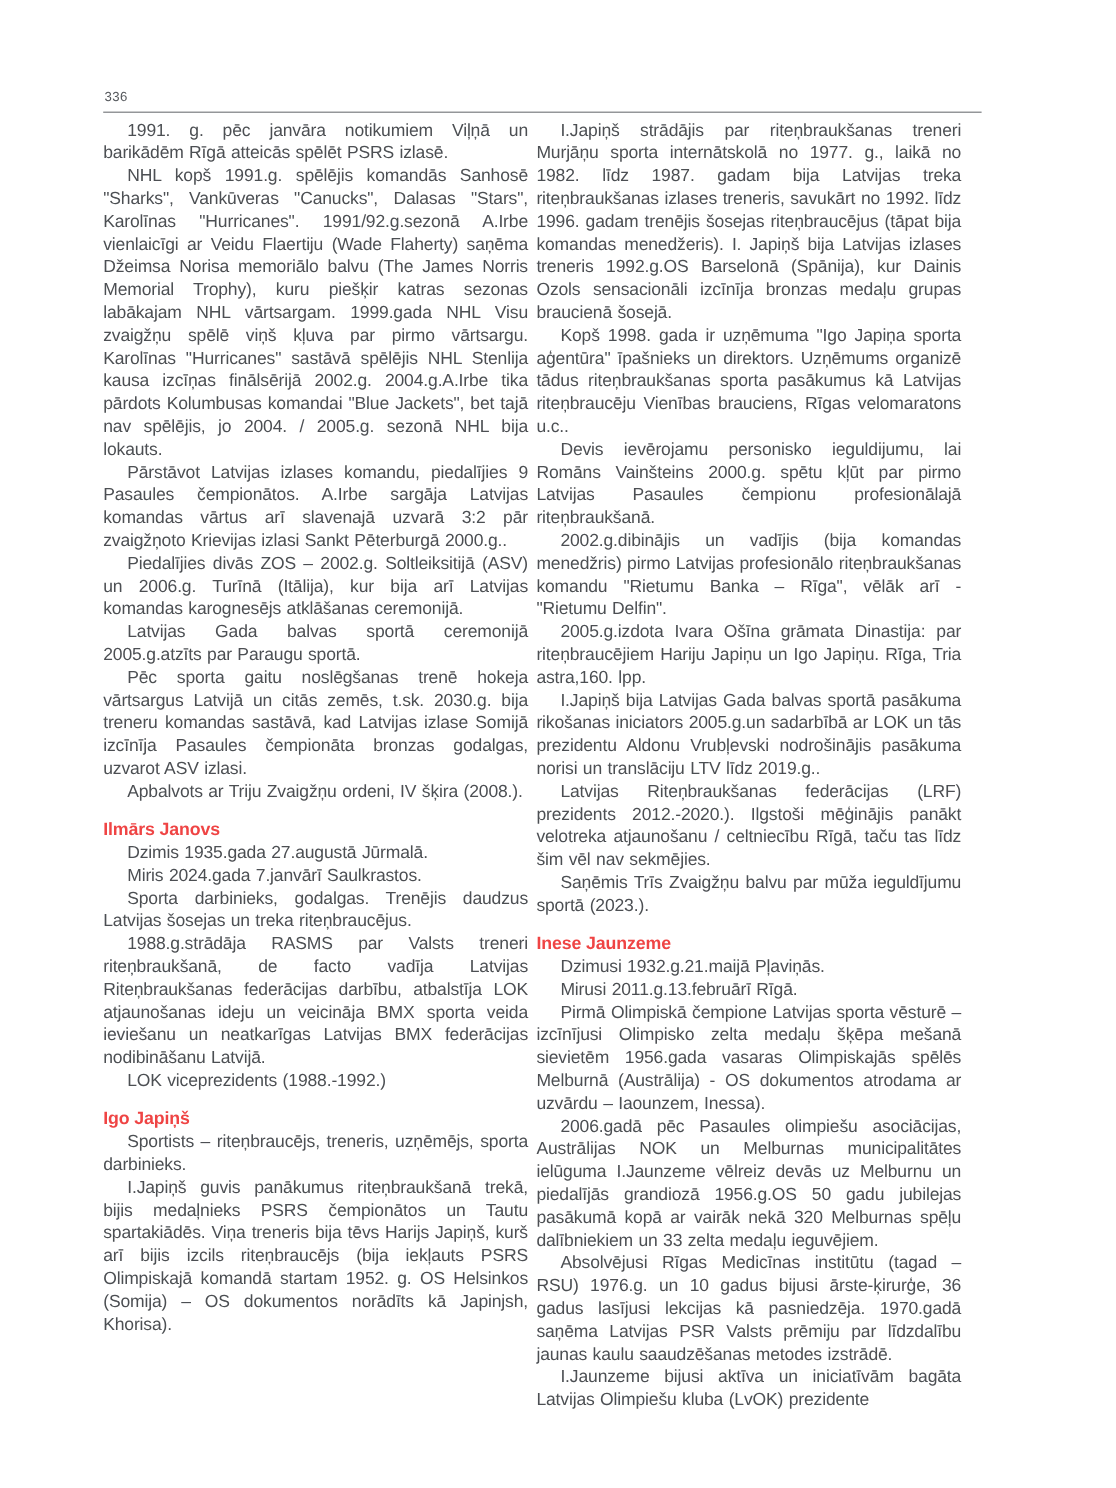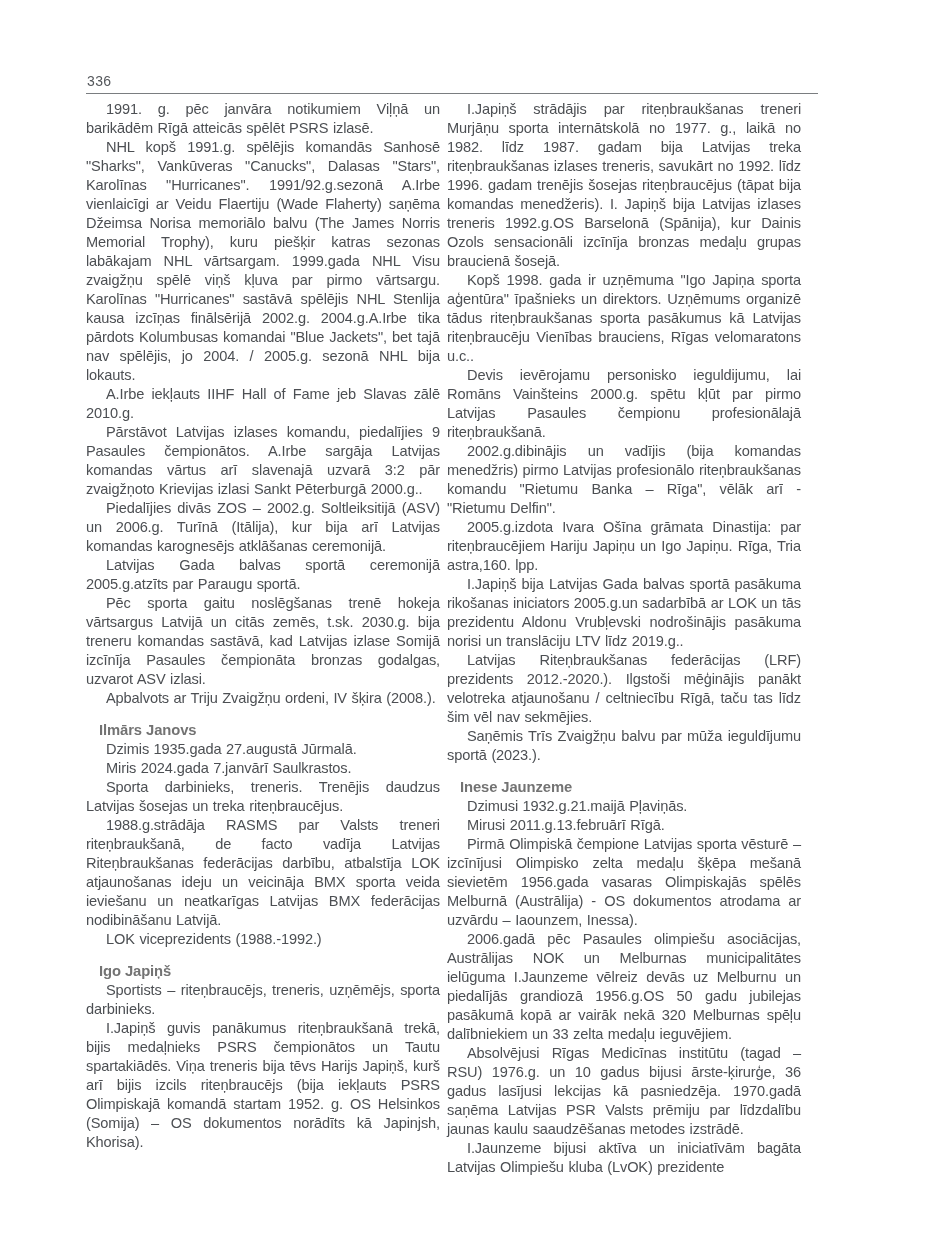--- a/index.html
+++ b/index.html
@@ -3,63 +3,62 @@
 <meta charset="utf-8">
 <style>
   html,body { margin:0; padding:0; background:#ffffff; }
   body {
     width:930px; height:1240px; position:relative; overflow:hidden;
     font-family:"Liberation Sans","DejaVu Sans",sans-serif;
   }
   .page { position:absolute; inset:0; background:#ffffff; }
   .page-header { position:absolute; left:86px; top:74px; width:732px; }
   .page-number {
-    display:block; font-size:14px; line-height:15px; color:#54575b;
+    display:block; font-size:11px; line-height:15px; color:#54575b;
     letter-spacing:0.4px; margin:0 0 4px 1px;
   }
   .header-rule { height:0; border-top:1.2px solid #7a7d80; width:732px; }
   .columns {
     position:absolute; left:86px; top:100px; width:732px;
     display:flex; gap:7px; align-items:flex-start;
   }
   .col { width:354px; }
   p.para {
     margin:0; padding:0;
     text-align:justify; text-indent:20px;
     font-size:14.6px; line-height:19px;
     color:#4c4f53; letter-spacing:-0.12px; word-spacing:0.6px;
   }
   h3.heading {
-    margin:13px 0 0 13px; padding:0;
+    margin:13px 0 0 0; padding:0;
     font-size:14.8px; line-height:19px; font-weight:bold;
-    color:#737373; letter-spacing:-0.1px;
+    color:#ef4444; letter-spacing:-0.1px;
   }
 </style>
 </head>
 <body>
 
 <div class="page">
   <div class="page-header">
     <span class="page-number">336</span>
     <div class="header-rule"></div>
   </div>
   <div class="columns">
     <div class="col" id="col-left">
         <p class="para">1991. g. pēc janvāra notikumiem Viļņā un barikādēm Rīgā atteicās spēlēt PSRS izlasē.</p>
         <p class="para">NHL kopš 1991.g. spēlējis komandās Sanhosē "Sharks", Vankūveras "Canucks", Dalasas "Stars", Karolīnas "Hurricanes". 1991/92.g.sezonā A.Irbe vienlaicīgi ar Veidu Flaertiju (Wade Flaherty) saņēma Džeimsa Norisa memoriālo balvu (The James Norris Memorial Trophy), kuru piešķir katras sezonas labākajam NHL vārtsargam. 1999.gada NHL Visu zvaigžņu spēlē viņš kļuva par pirmo vārtsargu. Karolīnas "Hurricanes" sastāvā spēlējis NHL Stenlija kausa izcīņas finālsērijā 2002.g. 2004.g.A.Irbe tika pārdots Kolumbusas komandai "Blue Jackets", bet tajā nav spēlējis, jo 2004. / 2005.g. sezonā NHL bija lokauts.</p>
-        <p class="para">A.Irbe iekļauts IIHF Hall of Fame jeb Slavas zālē 2010.g.</p>
         <p class="para">Pārstāvot Latvijas izlases komandu, piedalījies 9 Pasaules čempionātos. A.Irbe sargāja Latvijas komandas vārtus arī slavenajā uzvarā 3:2 pār zvaigžņoto Krievijas izlasi Sankt Pēterburgā 2000.g..</p>
         <p class="para">Piedalījies divās ZOS – 2002.g. Soltleiksitijā (ASV) un 2006.g. Turīnā (Itālija), kur bija arī Latvijas komandas karognesējs atklāšanas ceremonijā.</p>
         <p class="para">Latvijas Gada balvas sportā ceremonijā 2005.g.atzīts par Paraugu sportā.</p>
         <p class="para">Pēc sporta gaitu noslēgšanas trenē hokeja vārtsargus Latvijā un citās zemēs, t.sk. 2030.g. bija treneru komandas sastāvā, kad Latvijas izlase Somijā izcīnīja Pasaules čempionāta bronzas godalgas, uzvarot ASV izlasi.</p>
         <p class="para">Apbalvots ar Triju Zvaigžņu ordeni, IV šķira (2008.).</p>
         <h3 class="heading">Ilmārs Janovs</h3>
         <p class="para">Dzimis 1935.gada 27.augustā Jūrmalā.</p>
         <p class="para">Miris 2024.gada 7.janvārī Saulkrastos.</p>
-        <p class="para">Sporta darbinieks, treneris. Trenējis daudzus Latvijas šosejas un treka riteņbraucējus.</p>
+        <p class="para">Sporta darbinieks, godalgas. Trenējis daudzus Latvijas šosejas un treka riteņbraucējus.</p>
         <p class="para">1988.g.strādāja RASMS par Valsts treneri riteņbraukšanā, de facto vadīja Latvijas Riteņbraukšanas federācijas darbību, atbalstīja LOK atjaunošanas ideju un veicināja BMX sporta veida ieviešanu un neatkarīgas Latvijas BMX federācijas nodibināšanu Latvijā.</p>
         <p class="para">LOK viceprezidents (1988.-1992.)</p>
         <h3 class="heading">Igo Japiņš</h3>
         <p class="para">Sportists – riteņbraucējs, treneris, uzņēmējs, sporta darbinieks.</p>
         <p class="para">I.Japiņš guvis panākumus riteņbraukšanā trekā, bijis medaļnieks PSRS čempionātos un Tautu spartakiādēs. Viņa treneris bija tēvs Harijs Japiņš, kurš arī bijis izcils riteņbraucējs (bija iekļauts PSRS Olimpiskajā komandā startam 1952. g. OS Helsinkos (Somija) – OS dokumentos norādīts kā Japinjsh, Khorisa).</p>
       </div>
     <div class="col" id="col-right">
         <p class="para">I.Japiņš strādājis par riteņbraukšanas treneri Murjāņu sporta internātskolā no 1977. g., laikā no 1982. līdz 1987. gadam bija Latvijas treka riteņbraukšanas izlases treneris, savukārt no 1992. līdz 1996. gadam trenējis šosejas riteņbraucējus (tāpat bija komandas menedžeris). I. Japiņš bija Latvijas izlases treneris 1992.g.OS Barselonā (Spānija), kur Dainis Ozols sensacionāli izcīnīja bronzas medaļu grupas braucienā šosejā.</p>
         <p class="para">Kopš 1998. gada ir uzņēmuma "Igo Japiņa sporta aģentūra" īpašnieks un direktors. Uzņēmums organizē tādus riteņbraukšanas sporta pasākumus kā Latvijas riteņbraucēju Vienības brauciens, Rīgas velomaratons u.c..</p>
         <p class="para">Devis ievērojamu personisko ieguldijumu, lai Romāns Vainšteins 2000.g. spētu kļūt par pirmo Latvijas Pasaules čempionu profesionālajā riteņbraukšanā.</p>

